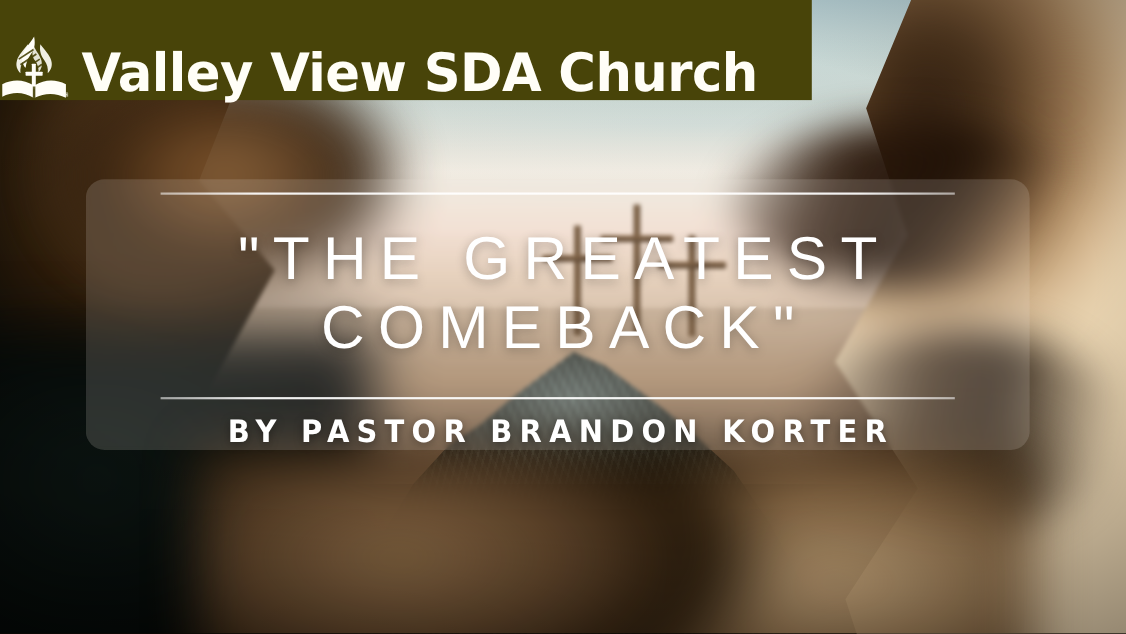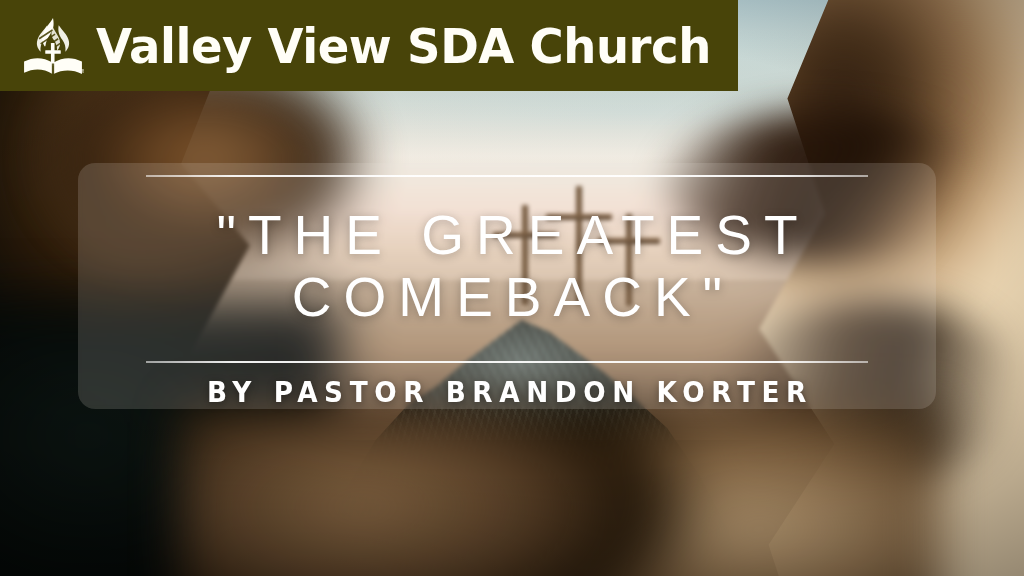--- a/index.html
+++ b/index.html
@@ -169,22 +169,22 @@
   #cross-center{ left:546px; top:186px; width:66px; height:118px; }
   #cross-center .arm { top:24%; width:100%; }
   #cross-right { left:598px; top:214px; width:62px; height:92px; }
   #cross-right .arm { top:26%; width:100%; }
 
   
   #header-bar {
     position:absolute; left:0; top:0;
     width:738px; height:91px;
     background:#484409;
-    display:flex; align-items:center;
-    padding-left:22px;
+    display:flex; align-items:flex-end;
+    padding-left:0;
     z-index:6;
   }
   #sda-logo { width:62px; height:60px; flex:0 0 auto; margin-right:12px; }
   #church-name {
     color:#fffef7;
     font-family:"DejaVu Sans", sans-serif;
     font-size:48px;
     font-weight:700;
     letter-spacing:-0.5px;
     white-space:nowrap;

